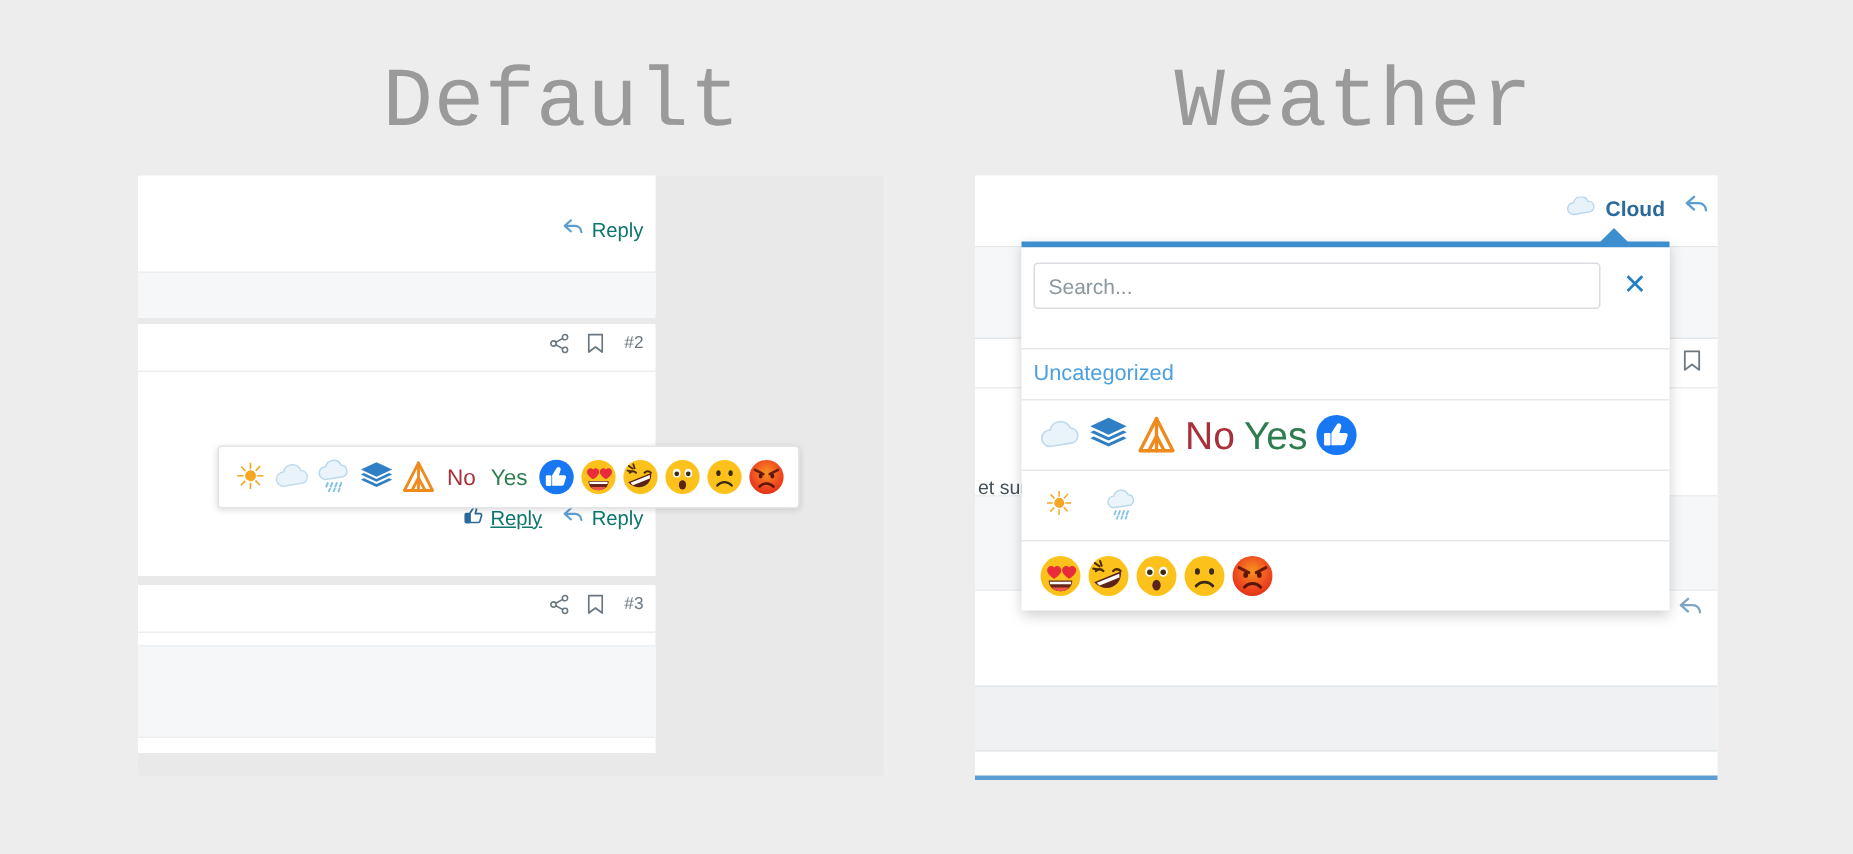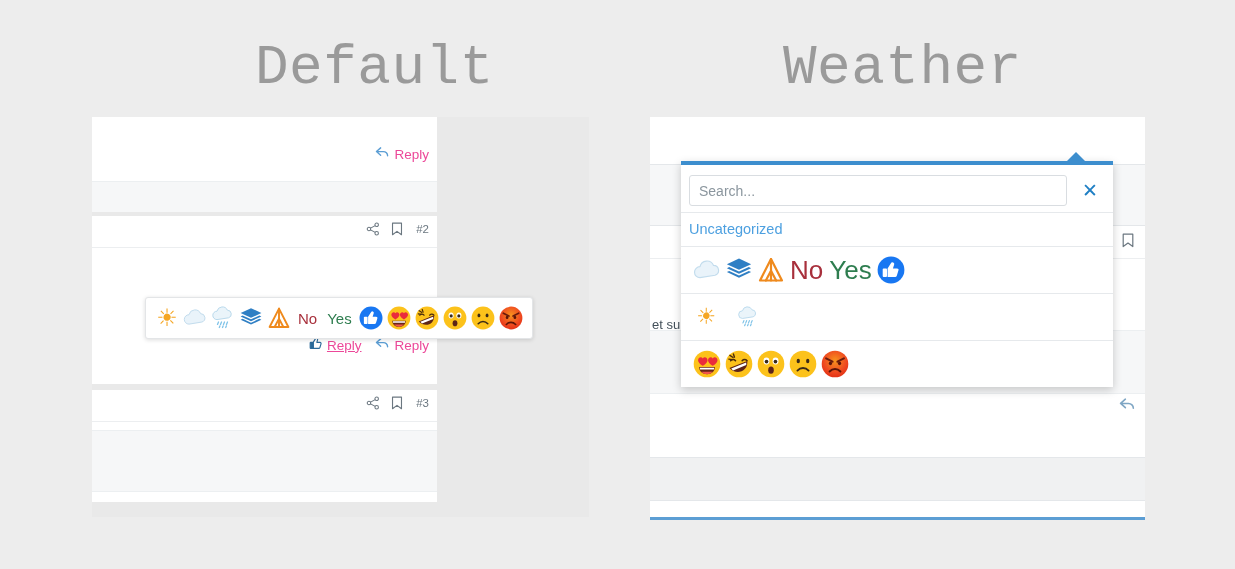--- a/index.html
+++ b/index.html
@@ -85,21 +85,21 @@
   .foot-actions {
     position: absolute;
     right: 8px;
     top: 3px;
     display: flex;
     align-items: center;
     gap: 14px;
   }
   .link-action {
     font-size: 13.5px;
-    color: #ec4899;
+    color: #0f766e;
     display: inline-flex;
     align-items: center;
     gap: 4px;
     font-family: "Liberation Sans", sans-serif;
   }
   .link-action.underlined span.lbl { text-decoration: underline; }
   .link-action .arrow-icon { color: #5c9ed4; }
 
   
   #post-1 { height: 93px; }
@@ -276,21 +276,21 @@
     right: 27px;
     top: -13px;
     width: 0; height: 0;
     border-left: 10px solid transparent;
     border-right: 10px solid transparent;
     border-bottom: 10px solid #3d8ece;
   }
   #picker-search-row {
     display: flex;
     align-items: center;
-    padding: 10px 10px 6px 8px;
+    padding: 10px 10px 26px 8px;
     gap: 10px;
     border-bottom: 1px solid #e6e9ec;
     background: #fff;
   }
   #picker-search-input {
     flex: 1;
     height: 31px;
     border: 1px solid #d9dde1;
     border-radius: 3px;
     padding: 0 9px;
@@ -571,20 +571,37 @@
         <ellipse cx="10.8" cy="15.2" rx="1.8" ry="2.2" fill="#5c1408"></ellipse>
         <ellipse cx="21.2" cy="15.2" rx="1.8" ry="2.2" fill="#5c1408"></ellipse>
         <path d="M9.8 24.6 c3.6-3.8 8.8-3.8 12.4 0" stroke="#5c1408" stroke-width="2.2" fill="none" stroke-linecap="round"></path>
           </svg>
         </span>
       </span>
     </div>
 </div>
 
 <div id="advanced-panel">
+  <div id="adv-head">
+    <div class="head-right">
+      <span class="cloud-react">
+        <span>
+          <svg width="20" height="14" viewBox="0 0 22 14" fill="#e8f2fa" stroke="#b7d6ea" stroke-width="1">
+            <path d="M5.5 12.5 a4.3 4.3 0 0 1 0-8.6 a5.6 5.6 0 0 1 10.6-1 a3.9 3.9 0 0 1 1.2 7.7 z" stroke-linejoin="round"></path>
+          </svg>
+        </span>
+        <span class="lbl">Cloud</span>
+      </span>
+      <span>
+        <svg width="17" height="15" viewBox="0 0 16 14" fill="none" stroke="#5c9ed4" stroke-width="1.5">
+          <path d="M6 2 L1.5 6 L6 10 M1.5 6 H9 a4.5 4.5 0 0 1 4.5 4.5" stroke-linecap="round" stroke-linejoin="round"></path>
+        </svg>
+      </span>
+    </div>
+  </div>
   <div id="adv-divider-1"></div>
   <div id="adv-body-strip"></div>
 
   <div id="adv-post2-head">
     <div class="acts">
       <span class="mini-icon">
         <svg width="15" height="15" viewBox="0 0 16 16" fill="none" stroke="#6b7780" stroke-width="1.2">
           <circle cx="12.2" cy="3.2" r="2"></circle>
             <circle cx="3.4" cy="8" r="2"></circle>
             <circle cx="12.2" cy="12.8" r="2"></circle>

